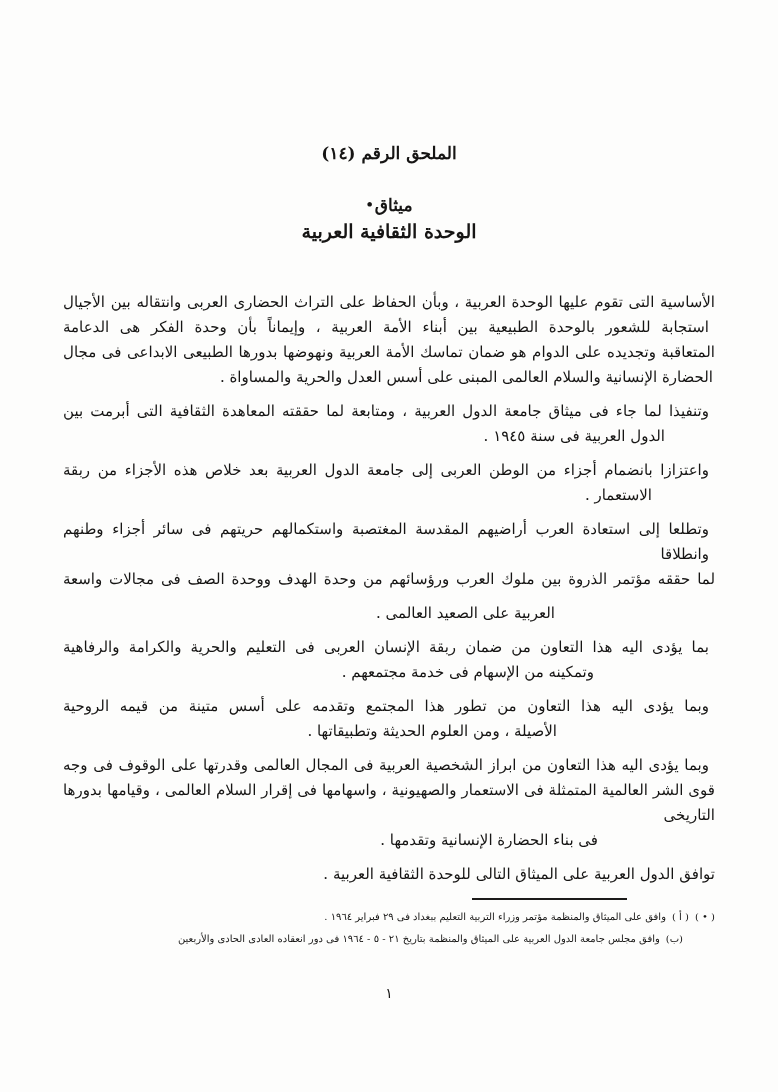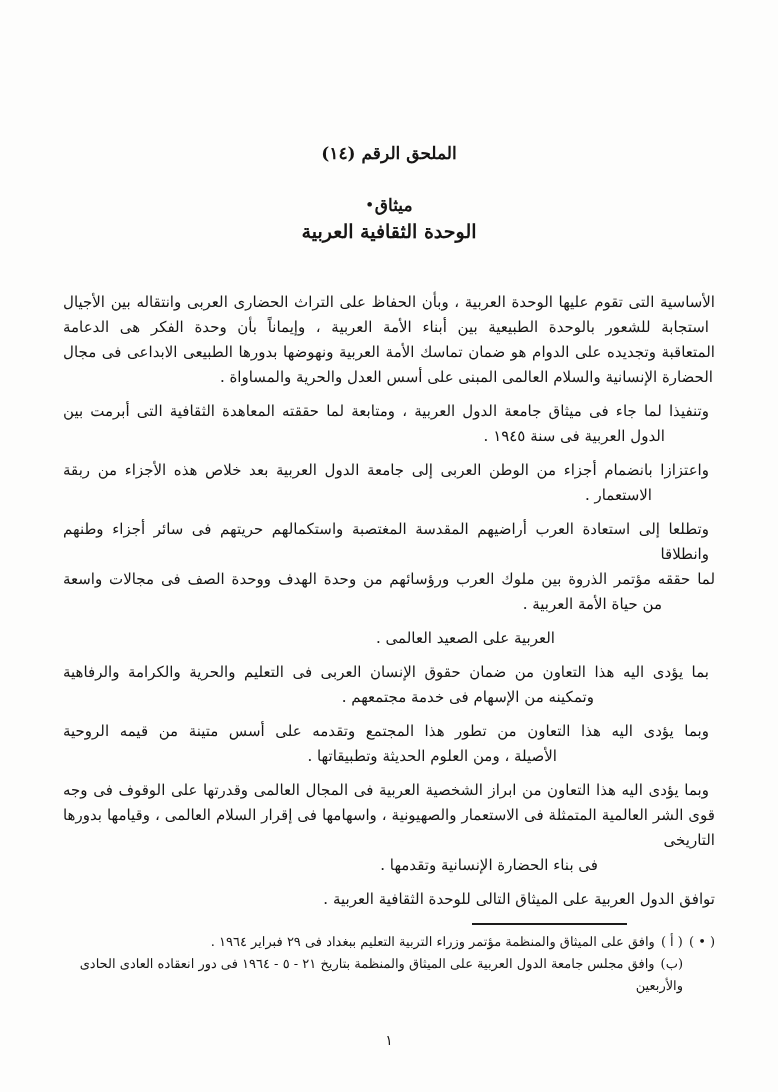--- a/index.html
+++ b/index.html
@@ -79,21 +79,21 @@
     width: 155px;
     height: 2px;
     background: #1c1b1a;
     margin: 11px 88px 0 auto;
   }
   .footnotes {
     margin-top: 6px;
   }
   .footnote-line {
     direction: rtl;
-    font-size: 13px;
+    font-size: 10px;
     line-height: 22px;
     text-align: right;
   }
   .footnote-line.second {
     padding-right: 32px;
   }
   .footnote-line .fn-marker,
   .footnote-line .fn-label {
     padding-left: 6px;
   }
@@ -126,27 +126,26 @@
         <div class="line first">وتنفيذا لما جاء فى ميثاق جامعة الدول العربية ، ومتابعة لما حققته المعاهدة الثقافية التى أبرمت بين</div>
         <div class="line end" style="padding-right: 50px;">الدول العربية فى سنة ١٩٤٥ .</div>
       </div>
       <div class="para">
         <div class="line first">واعتزازا بانضمام أجزاء من الوطن العربى إلى جامعة الدول العربية بعد خلاص هذه الأجزاء من ربقة</div>
         <div class="line end" style="padding-right: 63px;">الاستعمار .</div>
       </div>
       <div class="para">
         <div class="line first">وتطلعا إلى استعادة العرب أراضيهم المقدسة المغتصبة واستكمالهم حريتهم فى سائر أجزاء وطنهم وانطلاقا</div>
         <div class="line">لما حققه مؤتمر الذروة بين ملوك العرب ورؤسائهم من وحدة الهدف ووحدة الصف فى مجالات واسعة</div>
-        <div class="line end" style="padding-right: 53px;">من حياة الأمة العربية .</div>
       </div>
       <div class="para">
         <div class="line end" style="padding-right: 160px;">العربية على الصعيد العالمى .</div>
       </div>
       <div class="para">
-        <div class="line first">بما يؤدى اليه هذا التعاون من ضمان حقوق الإنسان العربى فى التعليم والحرية والكرامة والرفاهية</div>
+        <div class="line first">بما يؤدى اليه هذا التعاون من ضمان ربقة الإنسان العربى فى التعليم والحرية والكرامة والرفاهية</div>
         <div class="line end" style="padding-right: 121px;">وتمكينه من الإسهام فى خدمة مجتمعهم .</div>
       </div>
       <div class="para">
         <div class="line first">وبما يؤدى اليه هذا التعاون من تطور هذا المجتمع وتقدمه على أسس متينة من قيمه الروحية</div>
         <div class="line end" style="padding-right: 158px;">الأصيلة ، ومن العلوم الحديثة وتطبيقاتها .</div>
       </div>
       <div class="para">
         <div class="line first">وبما يؤدى اليه هذا التعاون من ابراز الشخصية العربية فى المجال العالمى وقدرتها على الوقوف فى وجه</div>
         <div class="line">قوى الشر العالمية المتمثلة فى الاستعمار والصهيونية ، واسهامها فى إقرار السلام العالمى ، وقيامها بدورها التاريخى</div>
         <div class="line end" style="padding-right: 117px;">فى بناء الحضارة الإنسانية وتقدمها .</div>

